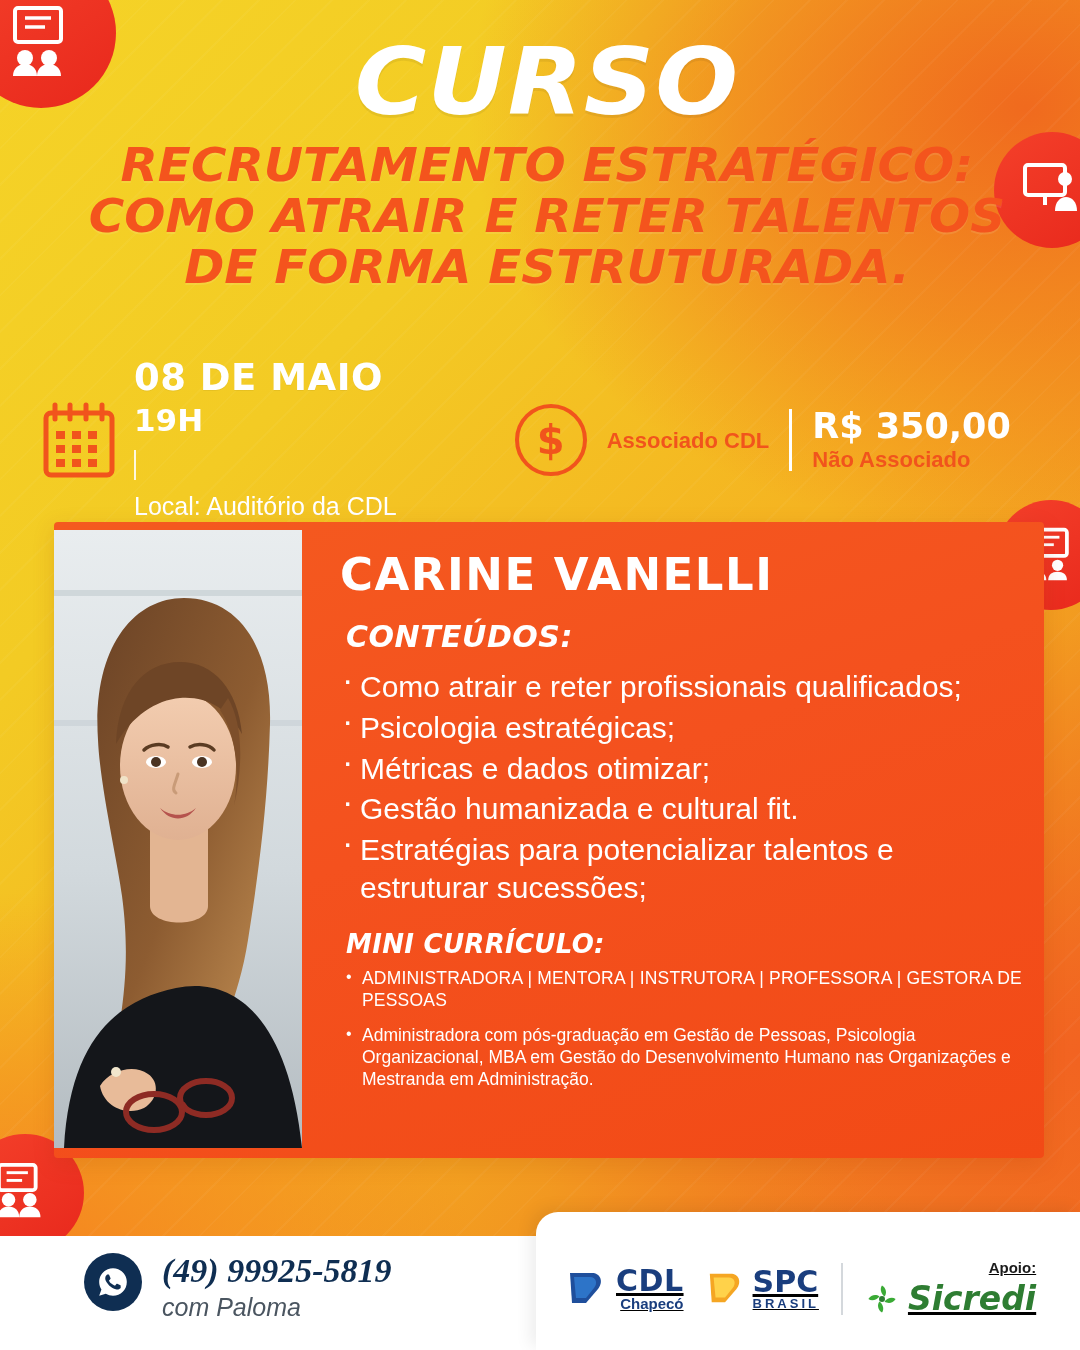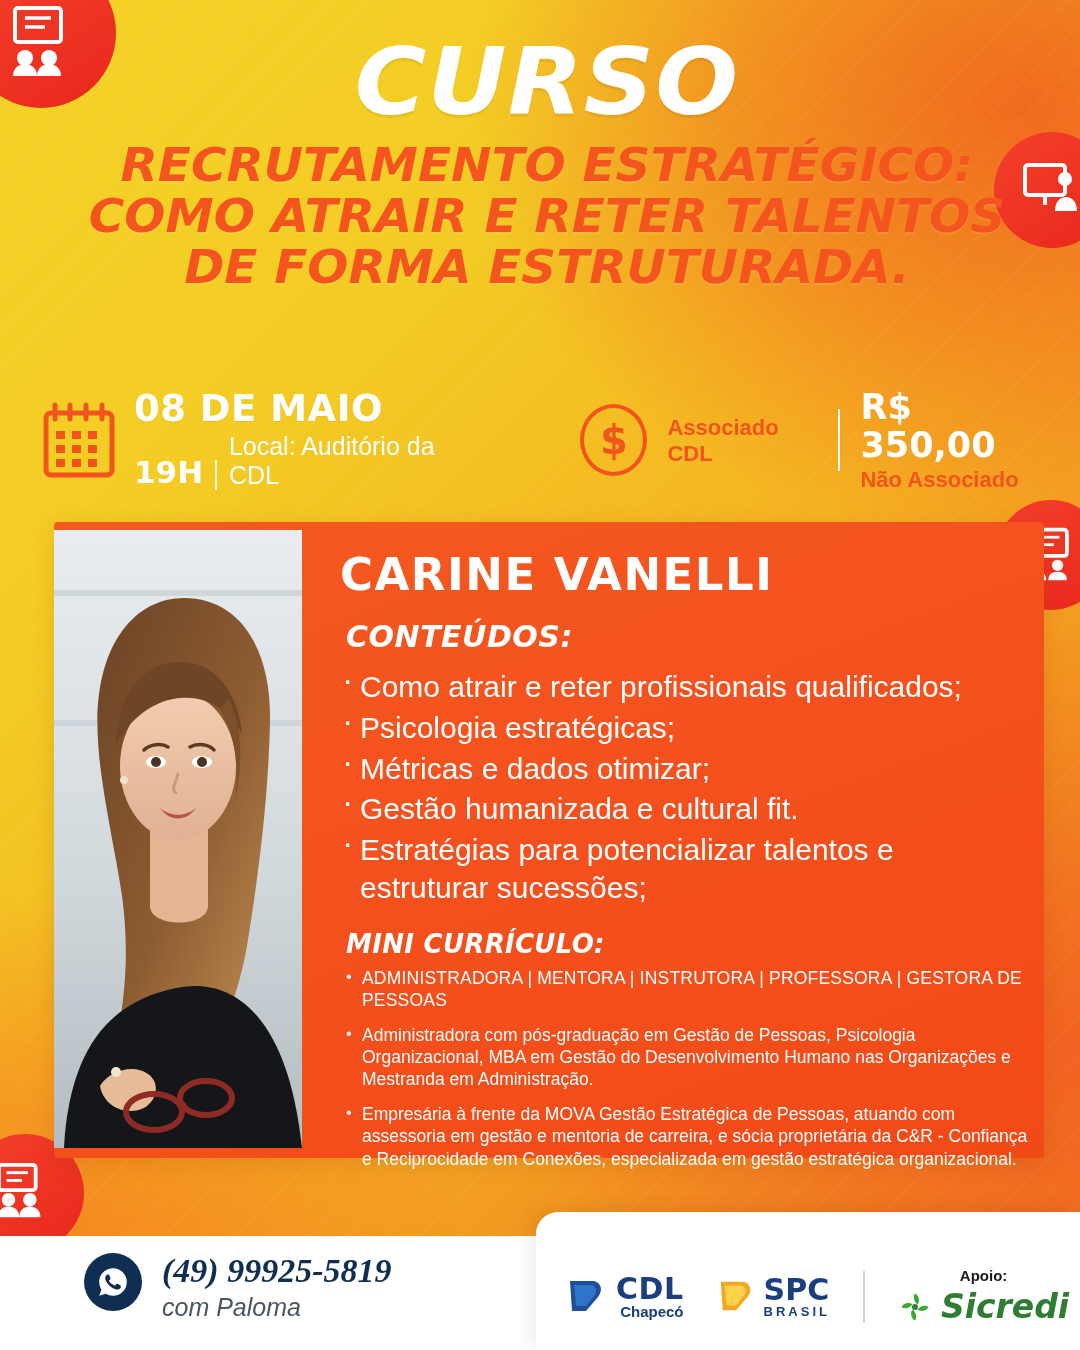--- a/index.html
+++ b/index.html
@@ -94,21 +94,21 @@
   .date-text { color: #f1541c; }
   .date-day {
     font-family: "DejaVu Sans", sans-serif;
     font-weight: 700;
     font-size: 37px;
     letter-spacing: 0.5px;
     line-height: 1.05;
     color: #ffffff;
     text-shadow: 0 1px 0 rgba(0,0,0,0.05);
   }
-  .date-hour-row { display: flex; align-items: flex-end; gap: 12px; margin-top: 4px; }
+  .date-hour-row { display: flex; align-items: flex-start; gap: 12px; margin-top: 4px; flex-direction: column; }
   .date-hour {
     font-family: "DejaVu Sans", sans-serif;
     font-weight: 700; font-size: 31px; color: #ffffff;
   }
   .vsep { width: 2px; height: 30px; background: rgba(255,255,255,0.85); }
   .date-local { font-size: 25px; color: #ffffff; font-weight: 400; }
 
   .price-block {
     display: flex; align-items: center; gap: 20px;
     margin-left: 118px;
@@ -230,35 +230,35 @@
     display: flex; align-items: center; justify-content: center;
   }
   .wa-phone {
     font-family: Liberation Serif, serif;
     font-weight: 700; font-style: italic;
     font-size: 34px; color: #0f2e52; line-height: 1.05; margin-top: 12px;
   }
   .wa-sub { font-style: italic; font-size: 25px; color: #4a5560; margin-top: 4px; }
 
   .logos {
-    position: absolute; left: 566px; bottom: 24px;
-    display: flex; align-items: center; gap: 33px;
+    position: absolute; left: 566px; bottom: 32px;
+    display: flex; align-items: center; gap: 22px; text-decoration: underline;
   }
   .logo-cdl { display: flex; align-items: center; gap: 8px; }
   .cdl-txt { line-height: 1; }
   .cdl-main {
     font-family: "DejaVu Sans", sans-serif; font-weight: 700;
     font-size: 30px; color: #1a3e7e; letter-spacing: 0.5px;
   }
   .cdl-sub { font-size: 15px; color: #1a3e7e; font-weight: 700; text-align: right; }
   .logo-spc { display: flex; align-items: center; gap: 7px; }
   .spc-main { font-family: "DejaVu Sans", sans-serif; font-weight: 700; font-size: 30px; color: #1a3e7e; }
   .spc-sub { font-size: 13px; color: #1a3e7e; font-weight: 700; letter-spacing: 3px; }
   .logo-div { width: 2px; height: 52px; background: #d4d8dc; }
-  .apoio-wrap { text-align: center; }
+  .apoio-wrap { text-align: right; }
   .apoio-lab { font-size: 15px; font-weight: 700; color: #1b1b1b; margin-bottom: 3px; }
   .logo-sicredi { display: flex; align-items: center; gap: 9px; }
   .sicredi-txt {
     font-family: "DejaVu Sans", sans-serif; font-weight: 700;
     font-size: 33px; color: #2e7d32; font-style: italic;
   }
 </style>
 </head>
 <body>
 
@@ -424,21 +424,20 @@
       <li>Como atrair e reter profissionais qualificados;</li>
       <li>Psicologia estratégicas;</li>
       <li>Métricas e dados otimizar;</li>
       <li>Gestão humanizada e cultural fit.</li>
       <li>Estratégias para potencializar talentos e estruturar sucessões;</li>
     </ul>
     <div class="mini-title">MINI CURRÍCULO:</div>
     <ul class="cv">
       <li class="caps">ADMINISTRADORA | MENTORA | INSTRUTORA | PROFESSORA | GESTORA DE PESSOAS</li>
       <li>Administradora com pós-graduação em Gestão de Pessoas, Psicologia Organizacional, MBA em Gestão do Desenvolvimento Humano nas Organizações e Mestranda em Administração.</li>
-      <li>Empresária à frente da MOVA Gestão Estratégica de Pessoas, atuando com assessoria em gestão e mentoria de carreira, e sócia proprietária da C&amp;R - Confiança e Reciprocidade em Conexões, especializada em gestão estratégica organizacional.</li>
     </ul>
   </div>
 
   <div class="footer"></div>
   <div class="footer-panel"></div>
 
   <div class="wa-row">
     <span class="wa-icon">
       <svg width="34" height="34" viewBox="0 0 32 32" fill="#fff">
         <path d="M16 3C8.8 3 3 8.8 3 16c0 2.6.8 5 2.1 7L3 29l6.2-2a13 13 0 0 0 6.8 2c7.2 0 13-5.8 13-13S23.2 3 16 3zm7.4 18.2c-.3.9-1.8 1.7-2.5 1.8-.6.1-1.4.1-2.3-.2-.5-.2-1.2-.4-2.1-.8-3.7-1.6-6.1-5.3-6.3-5.6-.2-.3-1.5-2-1.5-3.8s1-2.7 1.3-3.1c.3-.4.7-.5 1-.5h.7c.2 0 .5 0 .8.6l1.1 2.6c.1.2.2.5 0 .8l-.4.6-.6.6c-.2.2-.4.4-.2.8.2.4.9 1.6 2 2.5 1.4 1.2 2.5 1.6 2.9 1.8.4.2.6.1.8-.1l1.1-1.3c.3-.3.5-.3.8-.2l2.5 1.2c.4.2.6.3.7.4.1.3.1.8-.1 1.6z"></path>

